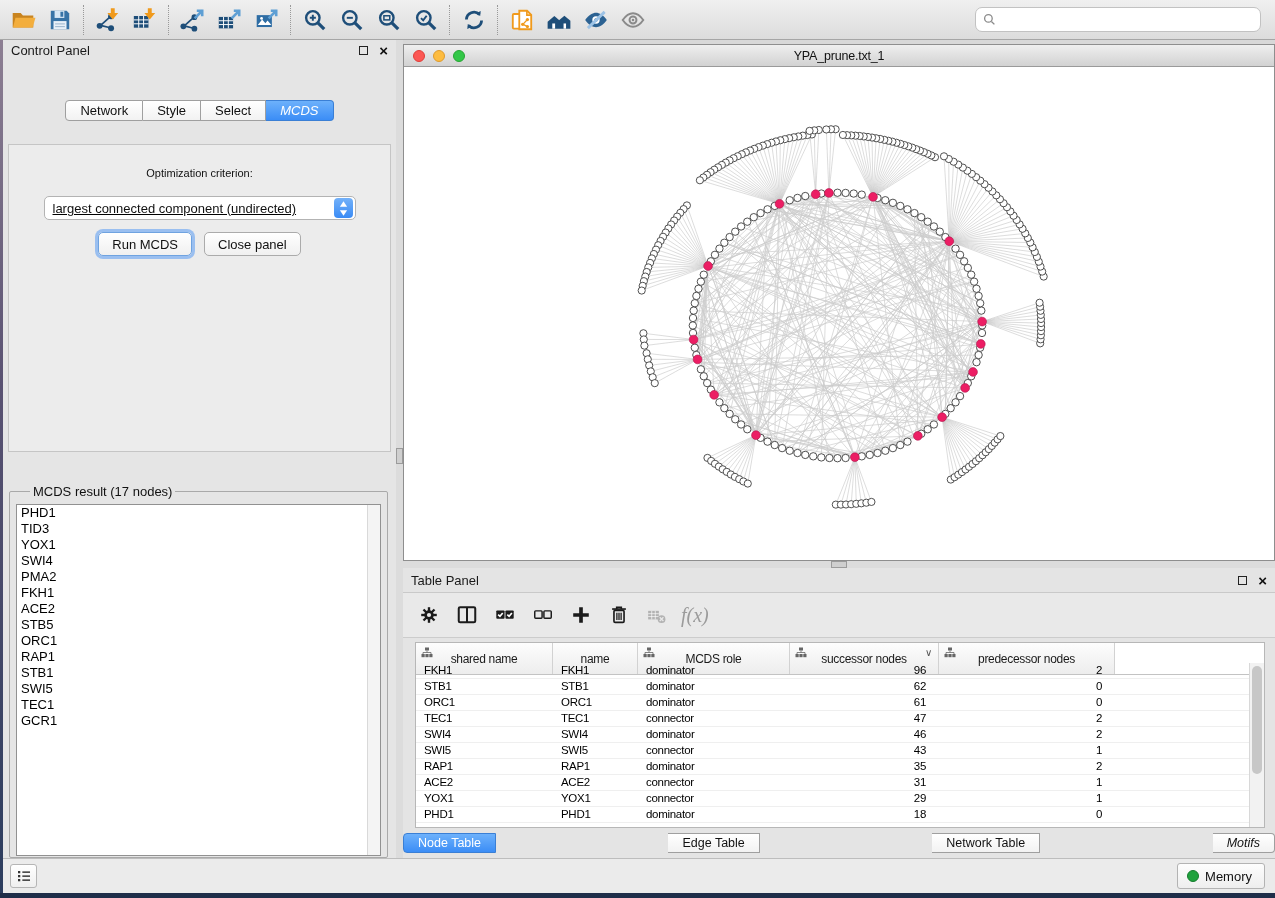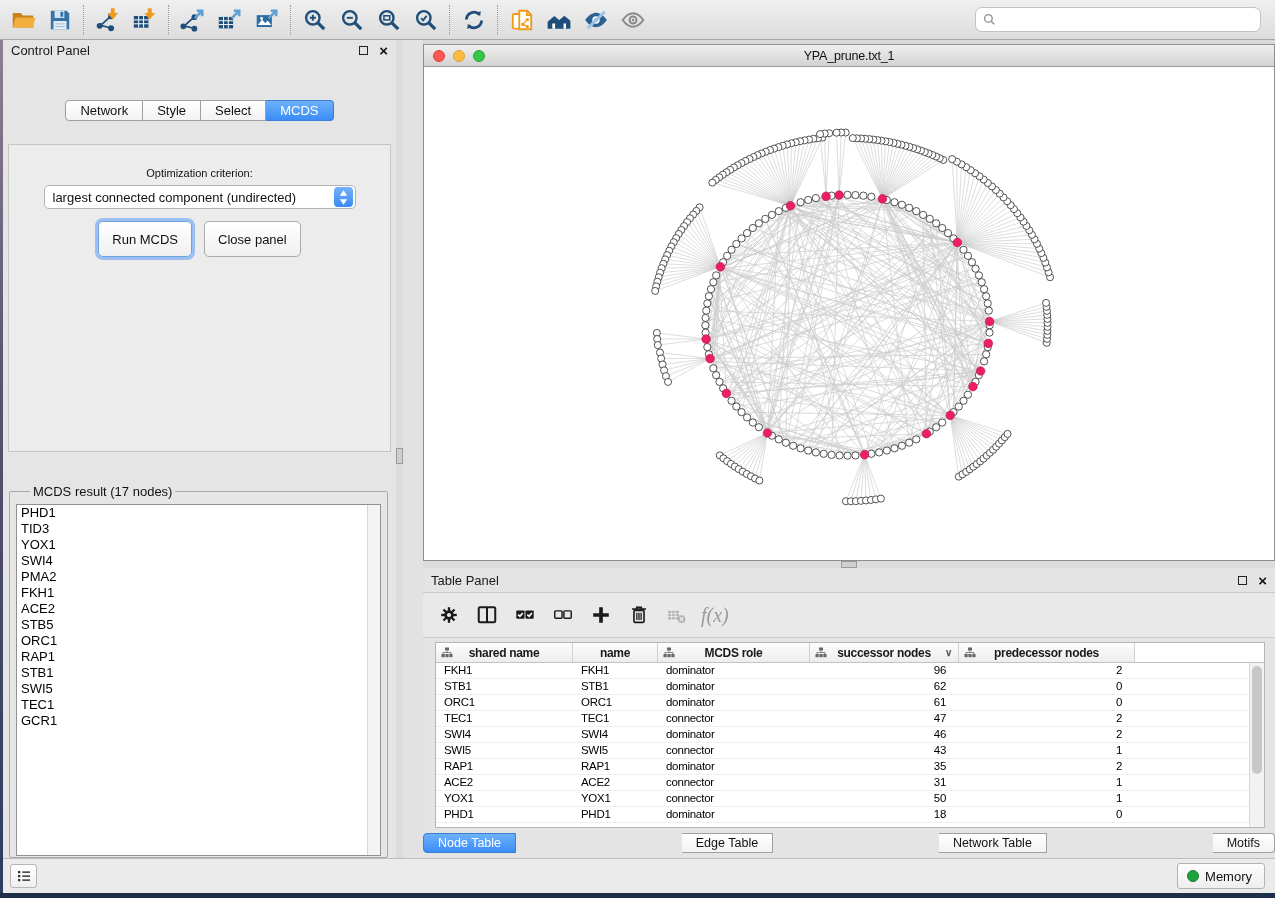--- a/index.html
+++ b/index.html
@@ -35,36 +35,36 @@
   .panel-head { height:24px; display:flex; align-items:center; padding:0 8px;
     font-size:13px; color:#1a1a1a; }
   .panel-head .spacer { flex:1; }
   .float-ico { width:9px; height:9px; border:1.4px solid #222; margin-right:11px; cursor:pointer; }
   .close-ico { font-size:15px; font-weight:bold; color:#111; line-height:9px; cursor:pointer; }
   .seg-tabs { display:flex; justify-content:center; margin-top:16px; }
   .seg-tab { height:21px; padding:0 14px; background:linear-gradient(#ffffff,#f2f2f2);
     border:1px solid #9f9f9f; border-left-width:0; font-size:13px; color:#111;
     display:flex; align-items:center; cursor:pointer; }
   .seg-tab:first-child { border-left-width:1px; border-radius:4px 0 0 4px; }
-  .seg-tab:last-child { border-radius:0 4px 4px 0; }
+  .seg-tab:last-child { border-radius:0 4px 4px 0;font-style:italic; }
   .seg-tab.active { background:linear-gradient(#6db1fb,#3b8df6); color:#fff;
     border-color:#3a7fd5; }
   .cp-content { margin:-1px 5px 0 5px; background:#ececec; border:1px solid #c5c5c5;
     height:362px; padding-top:22px; }
   .opt-label { text-align:center; font-size:11px; color:#111; }
-  .combo { margin:6px auto 0; width:312px; height:24px; background:#fff;
+  .combo { margin:17px auto 0; width:312px; height:24px; background:#fff;
     border:1px solid #b3b3b3; border-radius:5px; display:flex; align-items:center;
-    cursor:pointer; position:relative; }
+    cursor:pointer; position:relative;text-decoration:underline; }
   .combo-text { flex:1; font-size:13px; padding-left:8px; color:#111; white-space:nowrap; }
   .combo-step { width:19px; height:20px; margin-right:2px; border-radius:4px;
     background:linear-gradient(#73b1f9,#3a8bf5); display:flex; flex-direction:column;
     align-items:center; justify-content:center; gap:1px; }
   .combo-step svg { width:9px; height:7px; }
   .cp-buttons { display:flex; justify-content:center; gap:12px; margin-top:12px; }
-  .mac-btn { height:36px; padding:0 13px; font-size:13px; color:#111;
+  .mac-btn { height:24px; padding:0 13px; font-size:13px; color:#111;
     background:linear-gradient(#ffffff,#f0f0f0); border:1px solid #ababab;
     border-radius:5px; cursor:pointer; font-family:"Liberation Sans",sans-serif; }
   .mac-btn.focused { box-shadow:0 0 0 3px rgba(111,168,243,.65); border-color:#6fa3e0; }
   .result-fieldset { margin:8px 8px 0 6px; border:1px solid #a9a9a9; border-radius:2px;
     padding:5px 6px 8px 6px; height:374px; }
   .result-fieldset legend { font-size:13px; color:#111; padding:0 3px; margin-left:14px; }
   .result-list { background:#fff; border:1px solid #919191; height:352px; overflow:hidden;
     position:relative; font-size:13px; }
   .result-item { height:16px; line-height:16px; padding-left:4px; color:#000; cursor:default; }
   .list-scroll-track { position:absolute; right:0; top:0; width:13px; height:100%;
@@ -72,21 +72,21 @@
 
   
   .v-splitter { width:7px; flex:0 0 7px; background:#dcdcdc; position:relative; cursor:col-resize; }
   .v-splitter .grip { position:absolute; top:408px; left:0; width:7px; height:16px;
     background:#cfcfcf; border:1px solid #9b9b9b; }
   .h-splitter { height:7px; flex:0 0 7px; background:#dcdcdc; position:relative; cursor:row-resize; }
   .h-splitter .grip { position:absolute; left:50%; margin-left:-8px; top:0; width:16px; height:7px;
     background:#cfcfcf; border:1px solid #9b9b9b; }
 
   
-  .right-side { flex:1; display:flex; flex-direction:column; background:#d8d8d8; min-width:0;margin-left:20px; }
+  .right-side { flex:1; display:flex; flex-direction:column; background:#d8d8d8; min-width:0; }
   .net-window { margin-top:4px; height:517px; flex:0 0 517px; display:flex; flex-direction:column;
     border:1px solid #8e8e8e; background:#fff; }
   .net-titlebar { height:22px; flex:0 0 22px; background:linear-gradient(#efefef,#d2d2d2);
     border-bottom:1px solid #9a9a9a; display:flex; align-items:center; position:relative; }
   .traffic { display:flex; gap:8px; margin-left:9px; }
   .tl { width:12px; height:12px; border-radius:50%; cursor:pointer; }
   .tl.red { background:#fc5753; border:0.5px solid #df3e39; }
   .tl.yellow { background:#fdbc40; border:0.5px solid #de9b2d; }
   .tl.green { background:#33c748; border:0.5px solid #27a534; }
   .net-title { position:absolute; left:0; right:0; text-align:center; font-size:12.5px;
@@ -102,21 +102,21 @@
   .tp-btn { width:32px; height:32px; border:none; background:transparent; display:flex;
     align-items:center; justify-content:center; cursor:pointer; }
   .tp-btn svg { width:22px; height:22px; }
   .tp-btn.disabled { opacity:.85; cursor:default; }
   .fx-label { font-size:20px; color:#9b9b9b; font-style:italic;
     font-family:"Liberation Serif",serif; margin-left:2px; }
 
   .data-table { margin:4px 10px 0 12px; background:#fff; border:1px solid #b7b7b7;
     flex:1; position:relative; overflow:hidden; }
   .thead { display:grid; grid-template-columns:137px 85px 152px 149px 176px 1fr;
-    height:20px; background:linear-gradient(#fdfdfd,#ededed); border-bottom:1px solid #c3c3c3;font-weight:bold; }
+    height:32px; background:linear-gradient(#fdfdfd,#ededed); border-bottom:1px solid #c3c3c3; }
   .th { display:flex; align-items:center; justify-content:center; position:relative;
     border-right:1px solid #d2d2d2; font-size:12px; color:#1a1a1a; cursor:pointer;
     letter-spacing:-0.3px; }
   .th:last-child { border-right:none; }
   .th .col-ico { position:absolute; left:5px; top:4px; }
   .th .sort-ind { font-size:10px; color:#555; position:absolute; right:6px; top:4px; }
   .tbody { position:absolute; top:20px; left:0; right:15px; bottom:0; overflow:hidden; }
   .tr { display:grid; grid-template-columns:137px 85px 152px 149px 176px 1fr; height:16px;
     border-bottom:1px solid #efefef; cursor:default; }
   .td { font-size:11.5px; letter-spacing:-0.3px; color:#000; padding-left:8px;
@@ -1347,21 +1347,21 @@
                 <div class="td">ACE2</div>
                 <div class="td">connector</div>
                 <div class="td num">31</div>
                 <div class="td num">1</div>
                 <div class="td"></div>
               </div>
               <div class="tr">
                 <div class="td">YOX1</div>
                 <div class="td">YOX1</div>
                 <div class="td">connector</div>
-                <div class="td num">50</div>
+                <div class="td num">29</div>
                 <div class="td num">1</div>
                 <div class="td"></div>
               </div>
               <div class="tr">
                 <div class="td">PHD1</div>
                 <div class="td">PHD1</div>
                 <div class="td">dominator</div>
                 <div class="td num">18</div>
                 <div class="td num">0</div>
                 <div class="td"></div>

